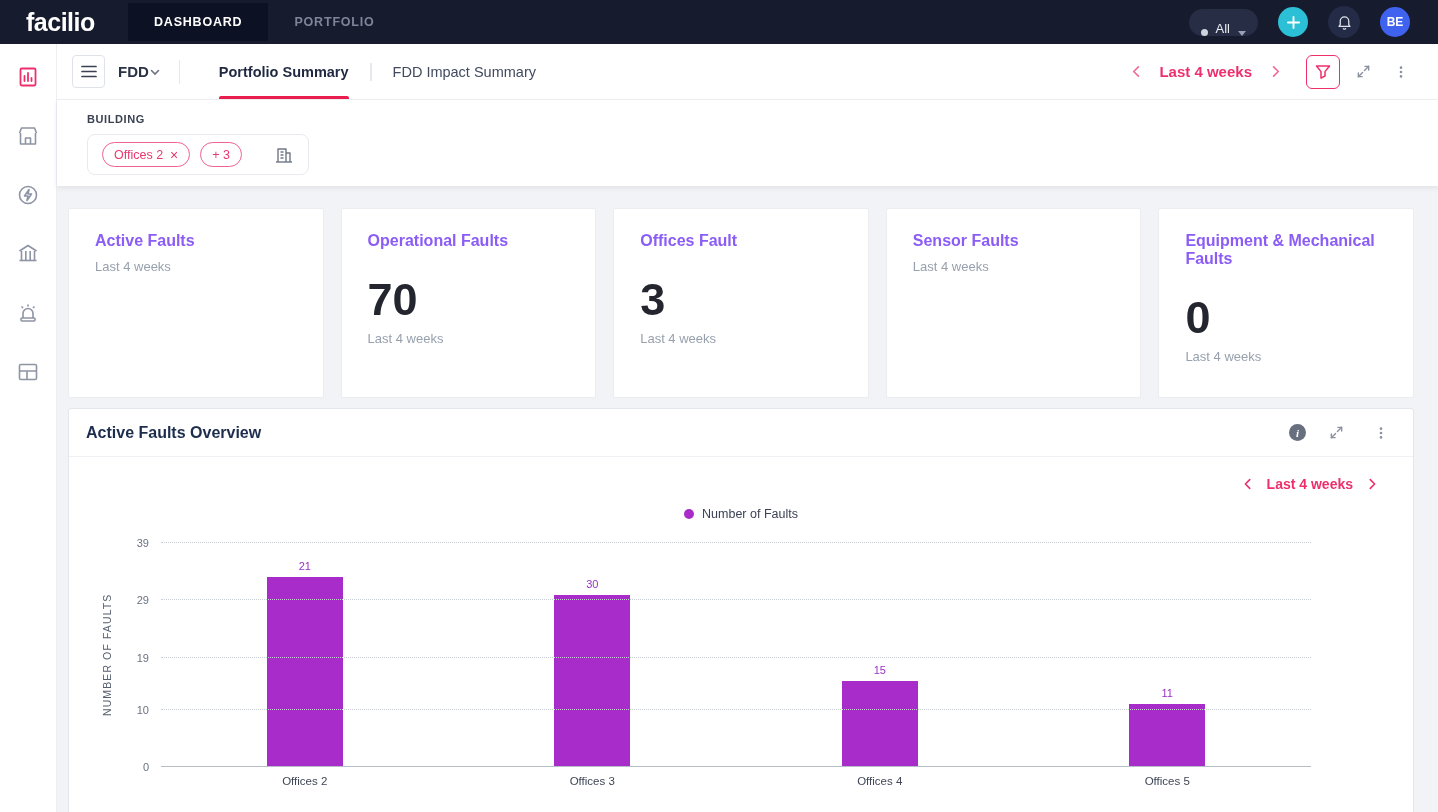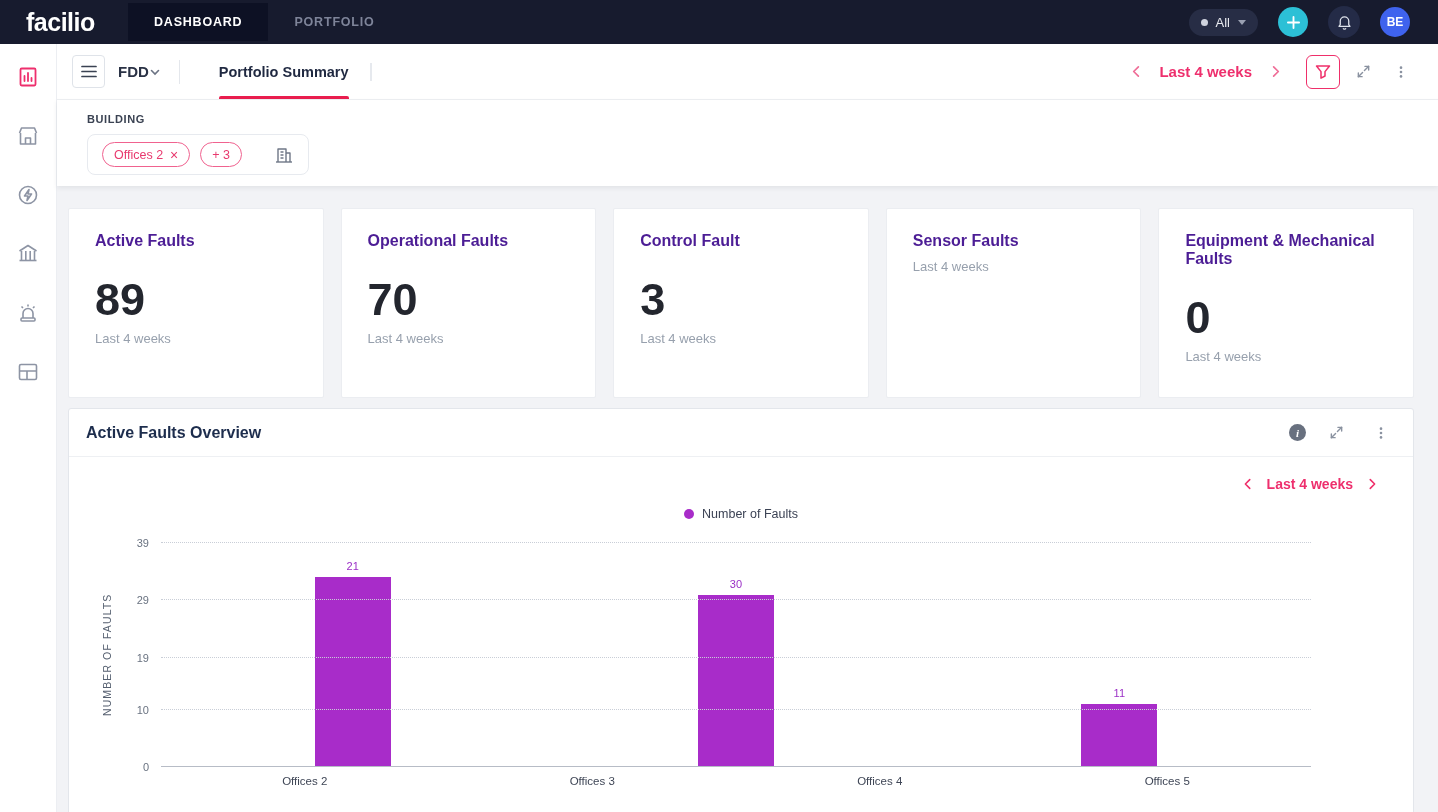--- a/index.html
+++ b/index.html
@@ -6,21 +6,21 @@
 html,body{width:1438px;height:812px;overflow:hidden;font-family:"Liberation Sans",sans-serif;background:#f2f3f6}
 button{font-family:inherit;cursor:pointer}
 svg{display:block}
 
 
 .topnav{height:44px;background:#171b2e;display:flex;align-items:center;color:#fff}
 .logo{width:128px;padding-left:26px;font-size:25px;font-weight:700;letter-spacing:-.5px}
 .nav-tab{height:38px;display:flex;align-items:center;padding:0 26px;font-size:12.5px;font-weight:700;letter-spacing:.8px;color:#7e8499;background:none;border:none}
 .nav-tab.active{background:#0d1124;color:#fff}
 .topnav-right{margin-left:auto;display:flex;align-items:center;gap:20px;padding-right:28px}
-.scope-pill{height:27px;background:#272d45;border-radius:14px;display:flex;align-items:center;gap:8px;padding:0 12px;font-size:13px;color:#e8eaf0;border:none}
+.scope-pill{height:27px;background:#272d45;border-radius:14px;display:flex;align-items:flex-end;gap:8px;padding:0 12px;font-size:13px;color:#e8eaf0;border:none}
 .scope-dot{width:7px;height:7px;border-radius:50%;background:#cfd3de}
 .caret{width:0;height:0;border-left:4px solid transparent;border-right:4px solid transparent;border-top:5px solid #9aa0b2}
 .add-btn{width:30px;height:30px;border-radius:50%;background:#2cc0d6;display:flex;align-items:center;justify-content:center;border:none}
 .bell-btn{width:32px;height:32px;border-radius:50%;background:#242b47;display:flex;align-items:center;justify-content:center;border:none}
 .avatar{width:30px;height:30px;border-radius:50%;background:#3f63ee;display:flex;align-items:center;justify-content:center;font-size:12px;font-weight:700;border:none;color:#fff}
 
 
 .app{display:flex;height:768px}
 .sidebar{width:57px;background:#fff;border-right:1px solid #eceef2;display:flex;flex-direction:column;align-items:center;padding-top:20px;gap:33px;flex:none}
 .side-btn{width:26px;height:26px;color:#8d94a4;display:flex;align-items:center;justify-content:center;background:none;border:none}
@@ -49,21 +49,21 @@
 .filter-label{font-size:11px;font-weight:700;letter-spacing:.6px;color:#3a4252}
 .chip-group{margin-top:9px;display:inline-flex;align-items:center;border:1px solid #e7eaef;border-radius:8px;padding:7px 14px;gap:10px}
 .chip{display:flex;align-items:center;gap:7px;height:25px;padding:0 11px;border:1px solid #f0628f;border-radius:14px;color:#e8396e;font-size:12.5px;background:#fff}
 .chip-x{font-size:14px;line-height:1;color:#e8396e;background:none;border:none;padding:0}
 .picker-btn{margin-left:22px;color:#6f7787;display:flex;background:none;border:none}
 
 
 .content{flex:1;padding:22px 24px 0 11px;min-height:0}
 .cards{display:flex;gap:17px}
 .card{flex:1;background:#fff;border:1px solid #ebedf1;border-radius:2px;height:190px;padding:23px 26px}
-.card-title{font-size:16px;font-weight:700;color:#4c1d95}
+.card-title{font-size:16px;font-weight:700;color:#8b5cf6}
 .card-value{font-size:45px;font-weight:700;color:#23262e;margin-top:27px;line-height:1}
 .card-sub{font-size:13px;color:#97a0ad;margin-top:9px}
 
 
 .panel{margin-top:10px;background:#fff;border:1px solid #e3e6eb;border-radius:3px;height:470px}
 .panel-header{height:48px;display:flex;align-items:center;padding:0 17px;border-bottom:1px solid #eef0f3}
 .panel-title{font-size:16px;font-weight:700;color:#1d2d4d}
 .panel-icons{margin-left:auto;display:flex;align-items:center;gap:15px}
 .info-btn{width:17px;height:17px;border-radius:50%;background:#68707f;color:#fff;font-size:11px;font-weight:700;font-style:italic;display:flex;align-items:center;justify-content:center;border:none;font-family:"Liberation Serif",serif}
 .panel-body{padding:8px 28px 0;position:relative}
@@ -171,20 +171,21 @@
         <span>FDD</span>
         <svg width="12" height="12" viewBox="0 0 12 12" fill="none" stroke="#6b7383" stroke-width="1.6" stroke-linecap="round">
             <polyline points="2.5,4.5 6,8 9.5,4.5"></polyline>
           </svg>
       </button>
       <div class="vdiv"></div>
       <div class="tabs">
         <button class="tab active">Portfolio Summary</button>
         <div class="tab-sep"></div>
         <div class="tab-sep"></div>
+        <button class="tab">FDD Impact Summary</button>
       </div>
       <div class="toolbar-right">
         <button class="chev-btn muted">
           <svg width="15" height="15" viewBox="0 0 16 16" fill="none" stroke="currentColor" stroke-width="1.8" stroke-linecap="round" stroke-linejoin="round">
               <polyline points="10,3 5,8 10,13"></polyline>
             </svg>
         </button>
         <span class="time-label">Last 4 weeks</span>
         <button class="chev-btn muted">
           <svg width="15" height="15" viewBox="0 0 16 16" fill="none" stroke="currentColor" stroke-width="1.8" stroke-linecap="round" stroke-linejoin="round">
@@ -233,30 +234,29 @@
             </svg>
         </button>
       </div>
     </div>
 
     <div class="content">
 
       <div class="cards">
         <div class="card">
           <div class="card-title">Active Faults</div>
-          <div class="card-value">89</div>
           <div class="card-sub">Last 4 weeks</div>
         </div>
         <div class="card">
           <div class="card-title">Operational Faults</div>
           <div class="card-value">70</div>
           <div class="card-sub">Last 4 weeks</div>
         </div>
         <div class="card">
-          <div class="card-title">Control Fault</div>
+          <div class="card-title">Offices Fault</div>
           <div class="card-value">3</div>
           <div class="card-sub">Last 4 weeks</div>
         </div>
         <div class="card">
           <div class="card-title">Sensor Faults</div>
           <div class="card-sub">Last 4 weeks</div>
         </div>
         <div class="card">
           <div class="card-title">Equipment &amp; Mechanical Faults</div>
           <div class="card-value">0</div>
@@ -311,20 +311,24 @@
                 <div class="bars" id="bars">
                     <div class="bar-group">
                       <div class="bar-value" style="bottom: calc(84.6154% + 5px); color: rgb(155, 47, 198);">21</div>
                       <div class="bar" style="height: 84.6154%; background: rgb(168, 44, 201);"></div>
                     </div>
                     <div class="bar-group">
                       <div class="bar-value" style="bottom: calc(76.9231% + 5px); color: rgb(155, 47, 198);">30</div>
                       <div class="bar" style="height: 76.9231%; background: rgb(168, 44, 201);"></div>
                     </div>
                     <div class="bar-group">
+                      <div class="bar-value" style="bottom: calc(38.4615% + 5px); color: rgb(155, 47, 198);">15</div>
+                      <div class="bar" style="height: 38.4615%; background: rgb(168, 44, 201);"></div>
+                    </div>
+                    <div class="bar-group">
                       <div class="bar-value" style="bottom: calc(28.2051% + 5px); color: rgb(155, 47, 198);">11</div>
                       <div class="bar" style="height: 28.2051%; background: rgb(168, 44, 201);"></div>
                     </div>
                   </div>
               <div class="gridline baseline" style="bottom: 0%;"></div>
                   <span class="tick-label" style="bottom: 0%;">0</span>
                   <div class="gridline" style="bottom: 25.641%;"></div>
                   <span class="tick-label" style="bottom: 25.641%; margin-top: 28px;">10</span>
                   <div class="gridline" style="bottom: 48.7179%;"></div>
                   <span class="tick-label" style="bottom: 48.7179%;">19</span>

